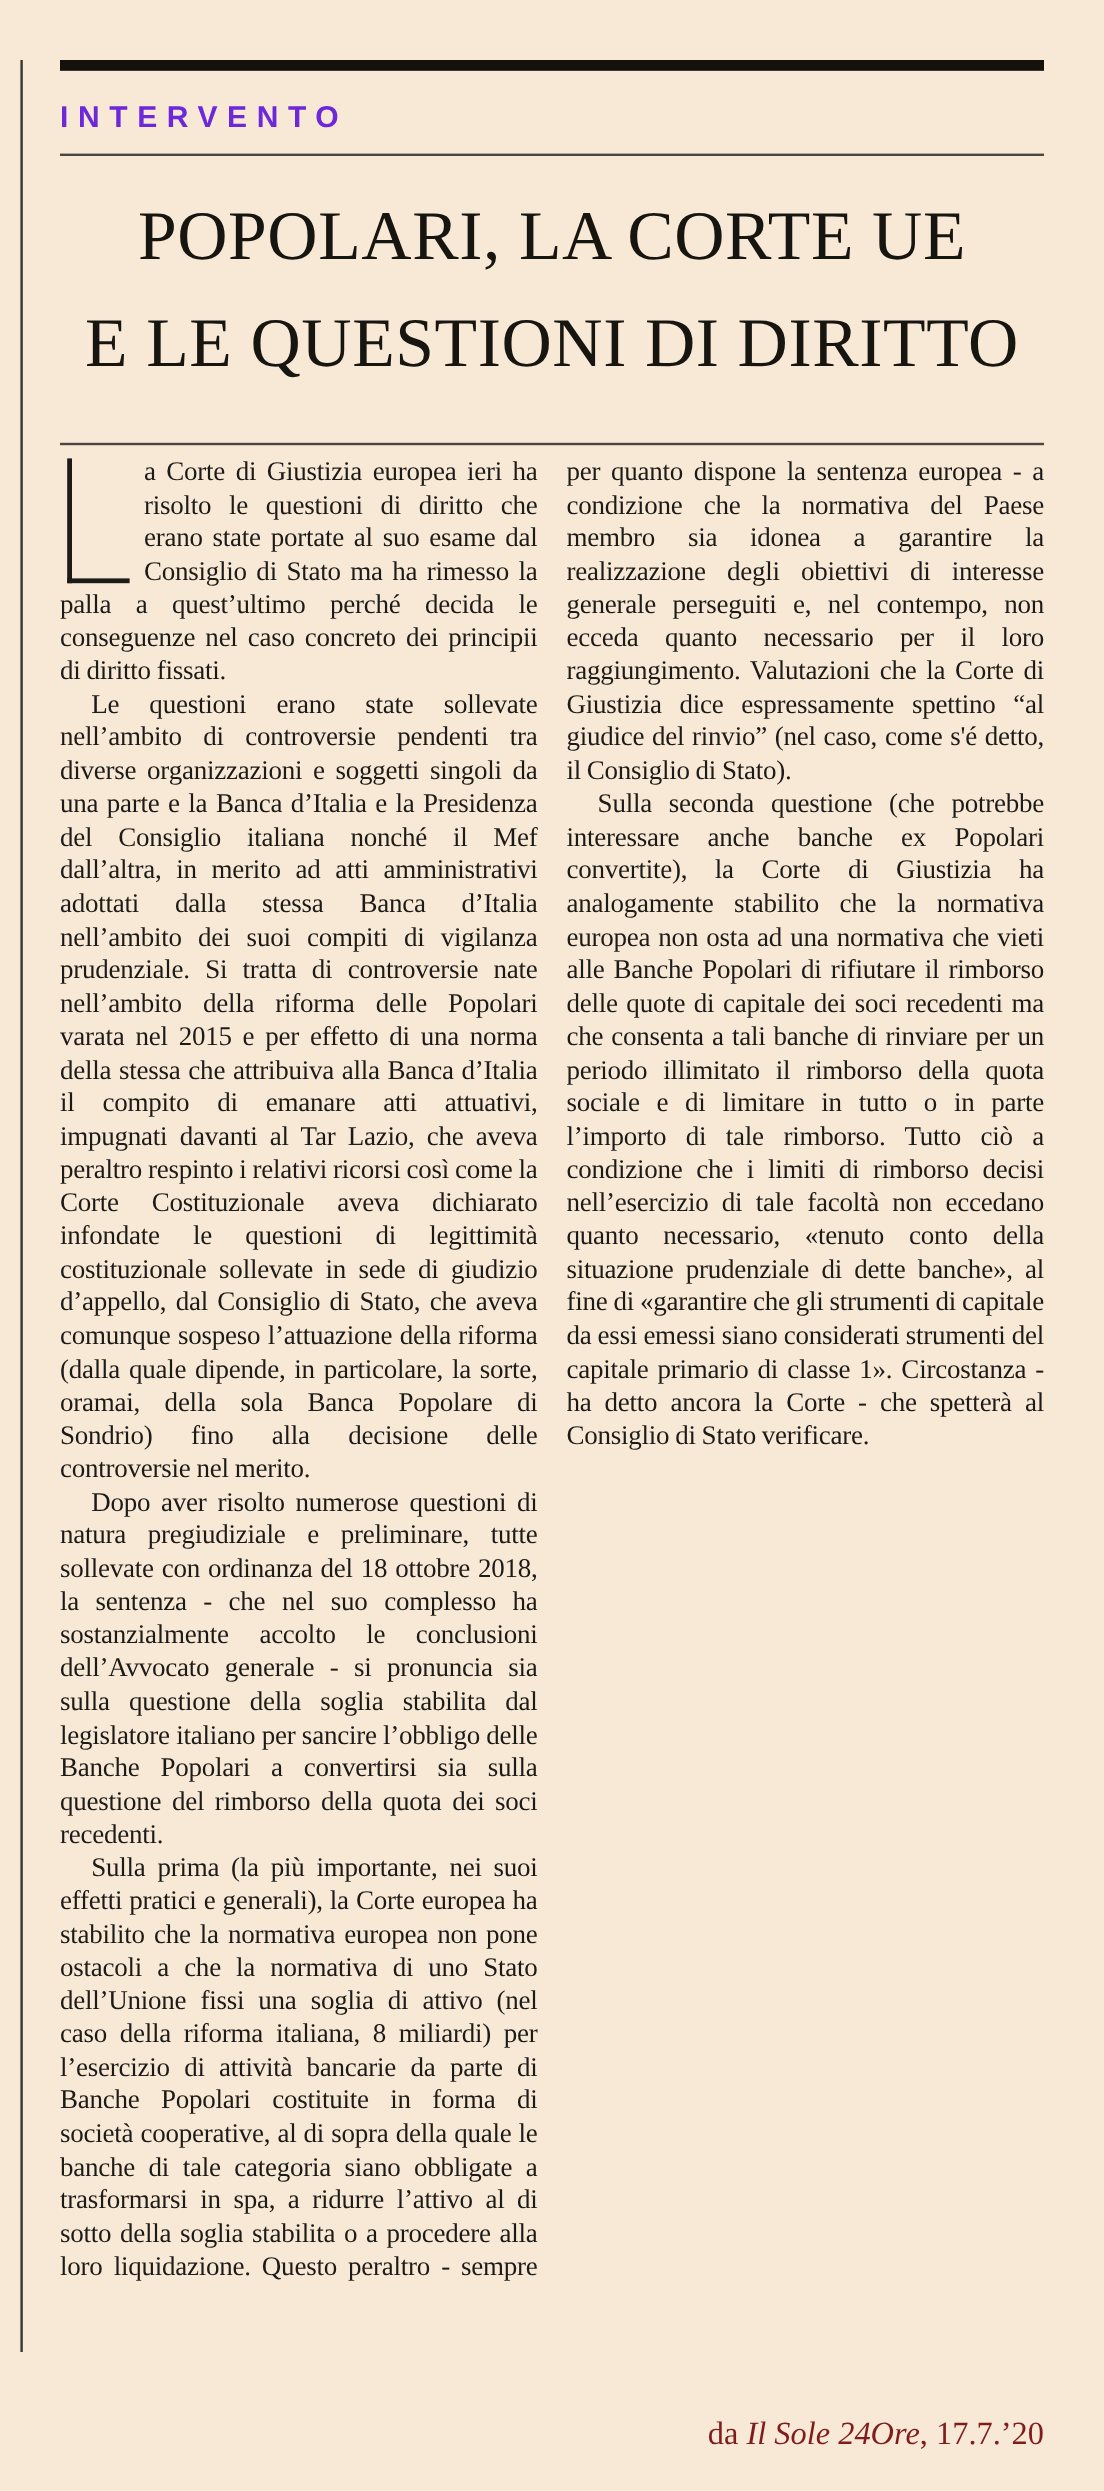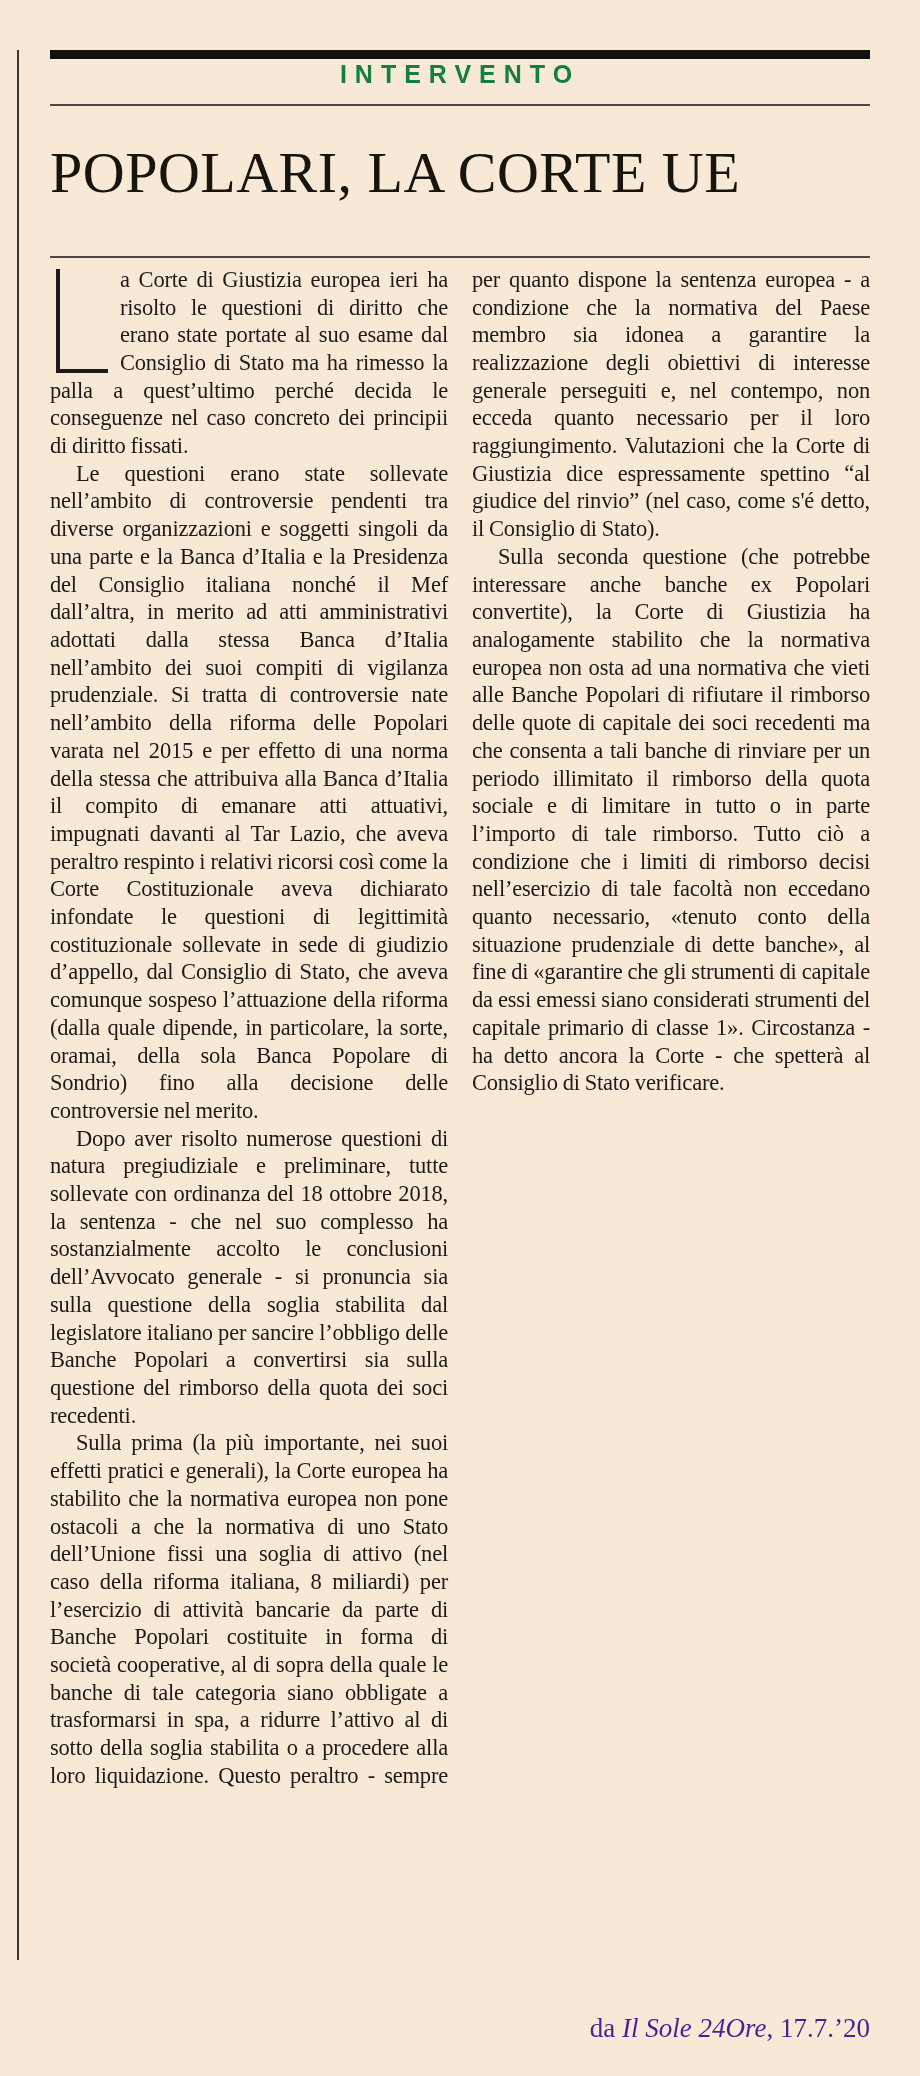--- a/index.html
+++ b/index.html
@@ -16,30 +16,30 @@
   .left-vertical-rule {
     position:absolute; left:17px; top:50px;
     width:2px; height:1910px; background:#3a3630;
   }
 
   .content { position:absolute; left:50px; top:50px; width:820px; }
 
   .top-bar { height:9px; background:#14110d; }
 
   .kicker {
-    margin-top:0; text-align:center;
+    margin-top:24px; 
     font-family:"Liberation Sans", sans-serif;
     font-weight:bold; font-size:25px; line-height:30px;
-    letter-spacing:8px; color:#15803d;
+    letter-spacing:8px; color:#6d28d9;
   }
 
   .rule-thin { margin-top:15px; border:0; border-top:2px solid #4a453d; }
 
   .headline {
-    margin-top:22px; text-align:left;
+    margin-top:22px; text-align:center;
     font-size:58px; line-height:89px;
     font-weight:normal; letter-spacing:0.5px;
     color:#17150f;
   }
 
   .byline { margin-top:36px; text-align:center; font-size:26px; line-height:30px; }
   .byline .author { font-weight:bold; }
 
   .rule-thin-2 { margin-top:20px; border:0; border-top:2px solid #4a453d; }
 
@@ -66,21 +66,21 @@
     text-align:right;
     font-style:italic;
     font-weight:bold;
     font-size:22px; line-height:28px;
     padding-right:6px;
   }
 
   .clip-source {
     position:absolute; right:50px; top:2012px;
     font-size:27px; line-height:32px;
-    color:#4c1d95;
+    color:#7f1d1d;
     text-align:left;
   }
   .clip-source .src-title { font-style:italic; }
 </style>
 </head>
 <body>
 
 <div class="page">
 
   <div class="left-vertical-rule"></div>
@@ -88,20 +88,21 @@
   <div class="content">
 
     <div class="top-bar"></div>
 
     <div class="kicker">INTERVENTO</div>
 
     <hr class="rule-thin">
 
     <h1 class="headline">
       <span>POPOLARI, LA CORTE UE</span><br>
+      <span>E LE QUESTIONI DI DIRITTO</span>
     </h1>
 
 
     <hr class="rule-thin-2">
 
     <div class="article">
       <p class="first">
         <span class="dropcap-shape" title="L"></span><span>a Corte di Giustizia europea ieri ha risolto le questioni di diritto che erano state portate al suo esame dal Consiglio di Stato ma ha rimesso la palla a quest’ultimo perché decida le conseguenze nel caso concreto dei principii di diritto fissati.</span>
       </p>
       <p>Le questioni erano state sollevate nell’ambito di controversie pendenti tra diverse organizzazioni e soggetti singoli da una parte e la Banca d’Italia e la Presidenza del Consiglio italiana nonché il Mef dall’altra, in merito ad atti amministrativi adottati dalla stessa Banca d’Italia nell’ambito dei suoi compiti di vigilanza prudenziale. Si tratta di controversie nate nell’ambito della riforma delle Popolari varata nel 2015 e per effetto di una norma della stessa che attribuiva alla Banca d’Italia il compito di emanare atti attuativi, impugnati davanti al Tar Lazio, che aveva peraltro respinto i relativi ricorsi così come la Corte Costituzionale aveva dichiarato infondate le questioni di legittimità costituzionale sollevate in sede di giudizio d’appello, dal Consiglio di Stato, che aveva comunque sospeso l’attuazione della riforma (dalla quale dipende, in particolare, la sorte, oramai, della sola Banca Popolare di Sondrio) fino alla decisione delle controversie nel merito.</p>

